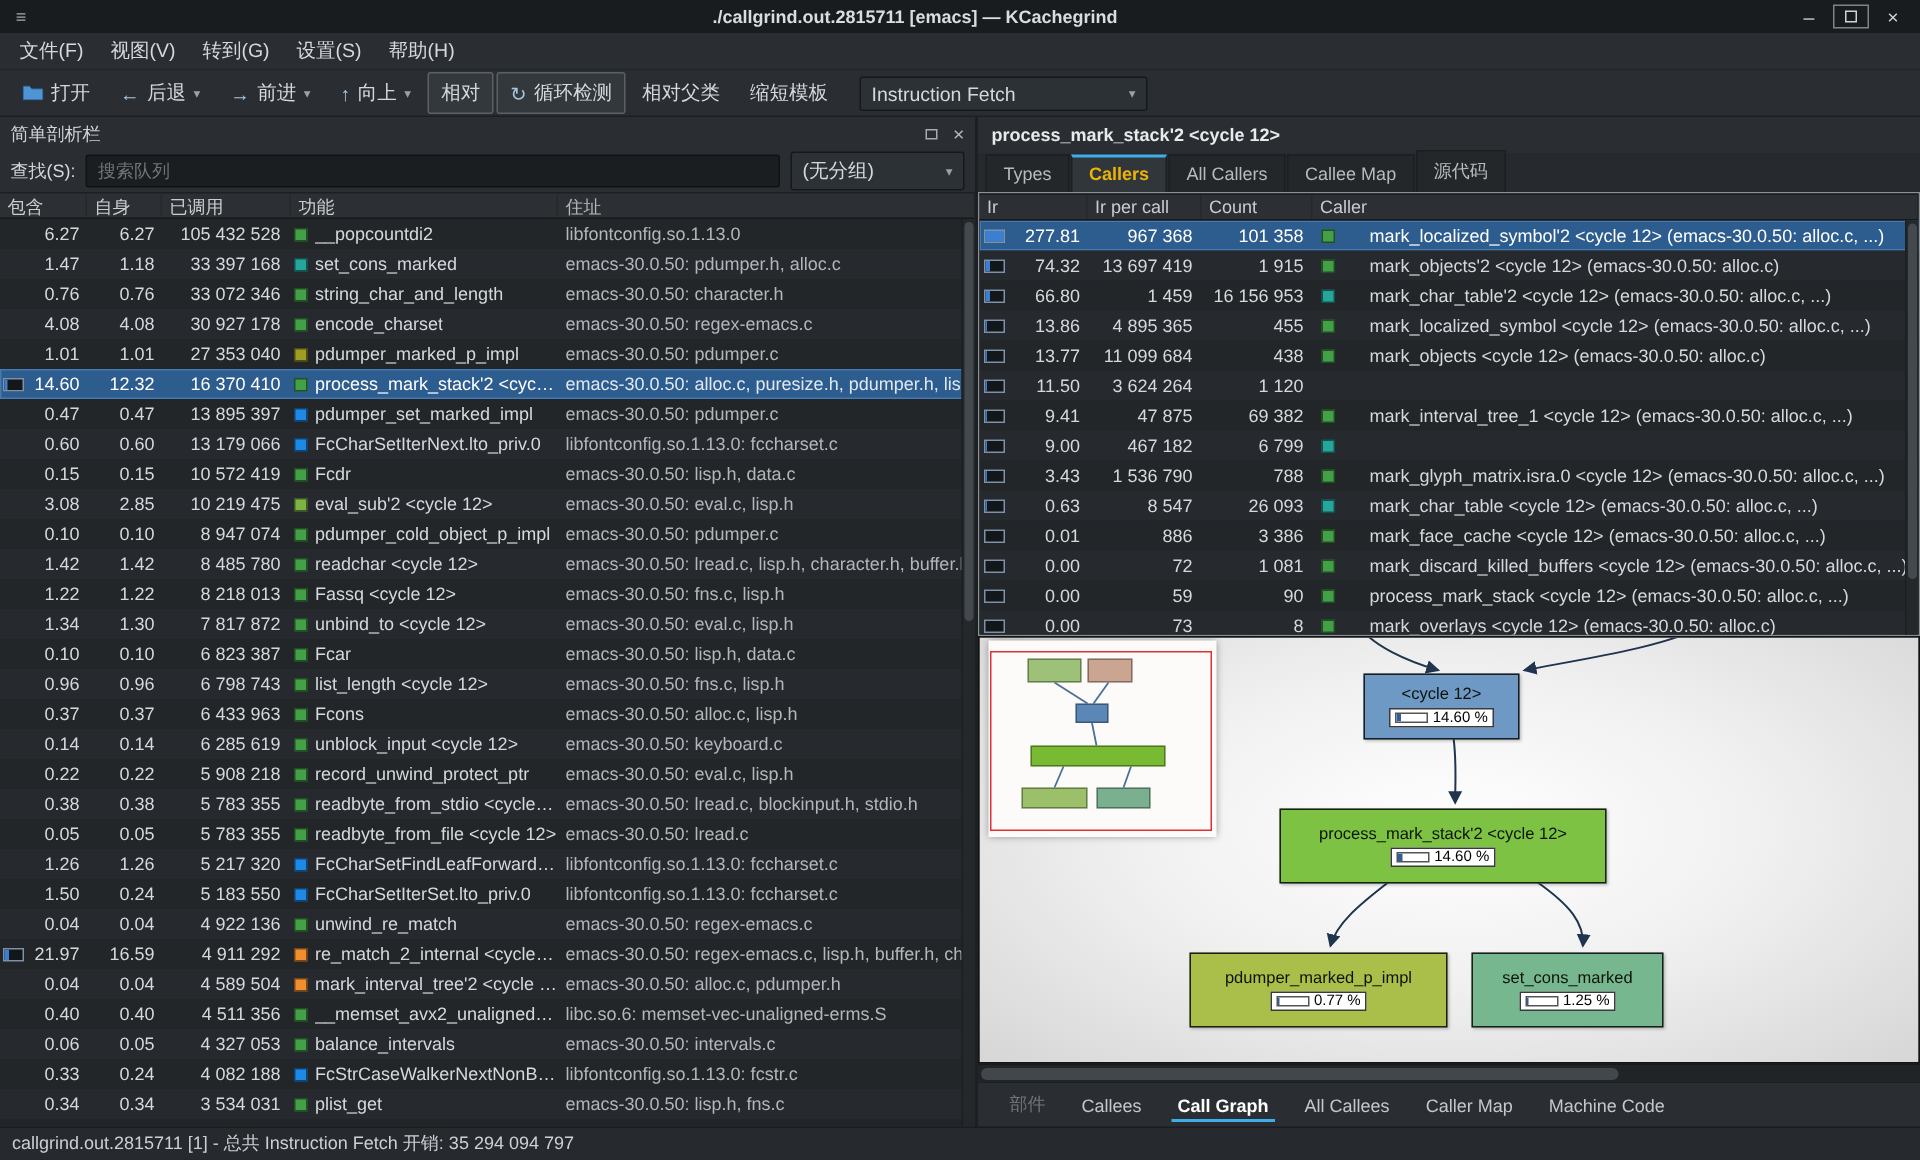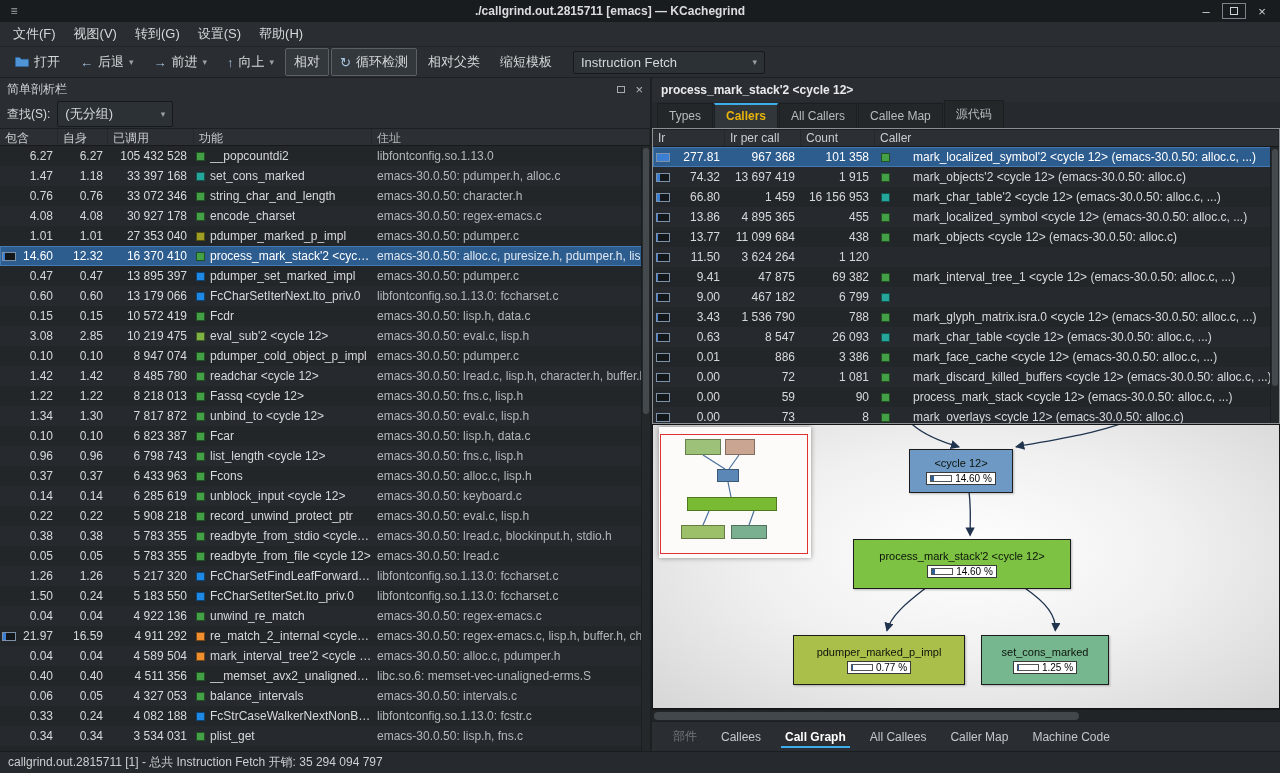--- a/index.html
+++ b/index.html
@@ -184,20 +184,21 @@
     <div class="left-panel">
       <div class="dock-header">
         <span>简单剖析栏</span>
         <span class="dock-actions">
           <span><span class="float-shape"></span></span>
           <span class="dock-close">×</span>
         </span>
       </div>
       <div class="search-row">
         <span class="search-label">查找(S):</span>
+        <input class="search-input" type="text" placeholder="搜索队列" style="">
         <span class="combo group-combo">
           <span>(无分组)</span>
           <span class="caret">▾</span>
         </span>
       </div>
       <div class="thead">
           <span class="hcell c-incl">包含</span>
           <span class="hcell c-self">自身</span>
           <span class="hcell c-called">已调用</span>
           <span class="hcell c-func">功能</span>

